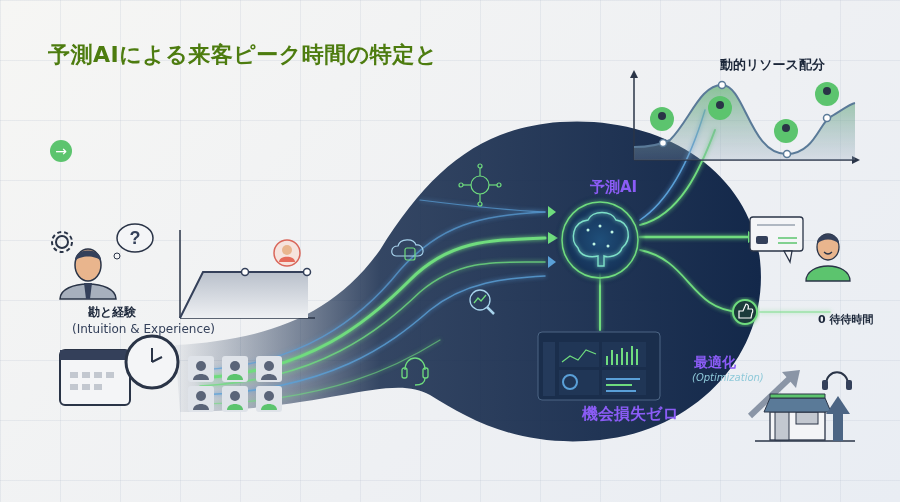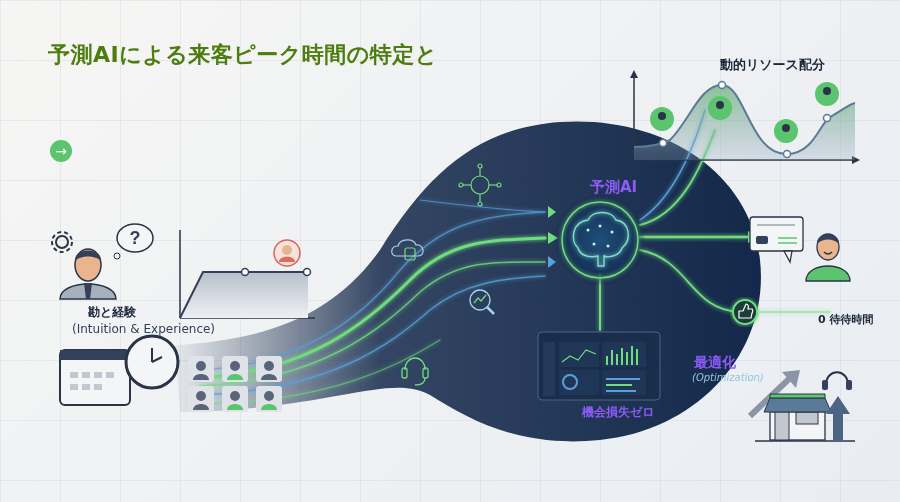--- a/index.html
+++ b/index.html
@@ -290,17 +290,17 @@
     <polygon points="826,414 838,396 850,414" fill="#4c6584"></polygon>
     <path d="M826,385 C826,368 848,368 848,385" fill="none" stroke="#2a3447" stroke-width="2"></path>
     <rect x="822" y="380" width="6" height="10" rx="2" fill="#34405a"></rect>
     <rect x="846" y="380" width="6" height="10" rx="2" fill="#34405a"></rect>
   </g>
 </svg>
 
 <p class="lbl lbl-dark" style="left:66px;top:304px;font-size:12px;">勘と経験</p>
 <p class="lbl lbl-sub-dark" style="left:50px;top:322px;">(Intuition &amp; Experience)</p>
 <p class="lbl lbl-green" style="left:568px;top:178px;font-size:15px;">予測AI</p>
-<p class="lbl lbl-green" style="left:560px;top:404px;font-size:12px;">機会損失ゼロ</p>
+<p class="lbl lbl-green" style="left:560px;top:404px;font-size:16px;">機会損失ゼロ</p>
 <p class="lbl lbl-green" style="left:672px;top:354px;font-size:14px;">最適化</p>
 <p class="lbl lbl-sub-green" style="left:670px;top:372px;">(Optimization)</p>
 <p class="lbl lbl-dark" style="left:698px;top:56px;font-size:13px;">動的リソース配分</p>
 <p class="lbl lbl-dark" style="left:796px;top:296px;font-size:11px;margin-top:16px;">0 待待時間</p>
 
 </body></html>

